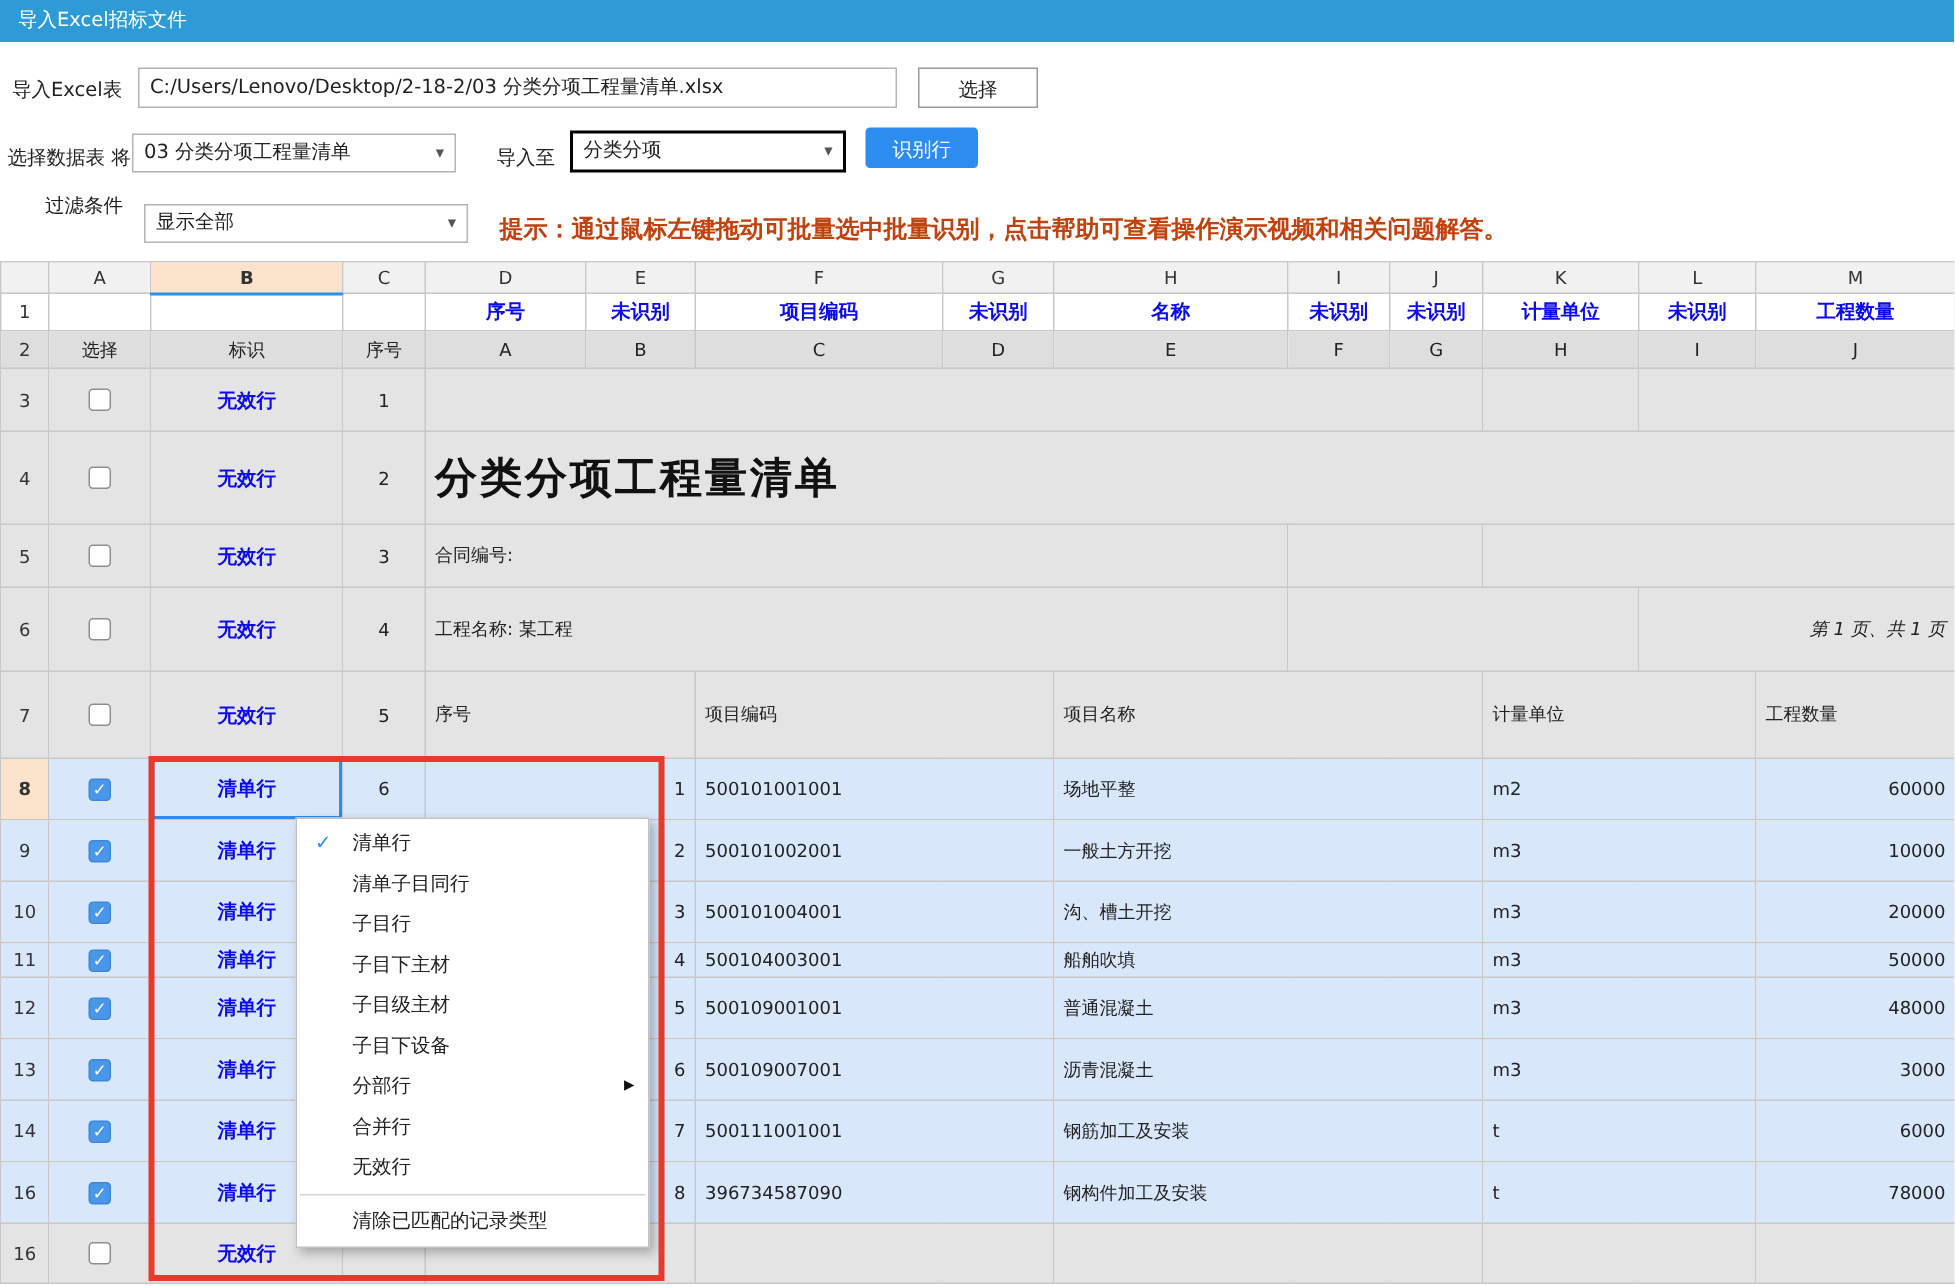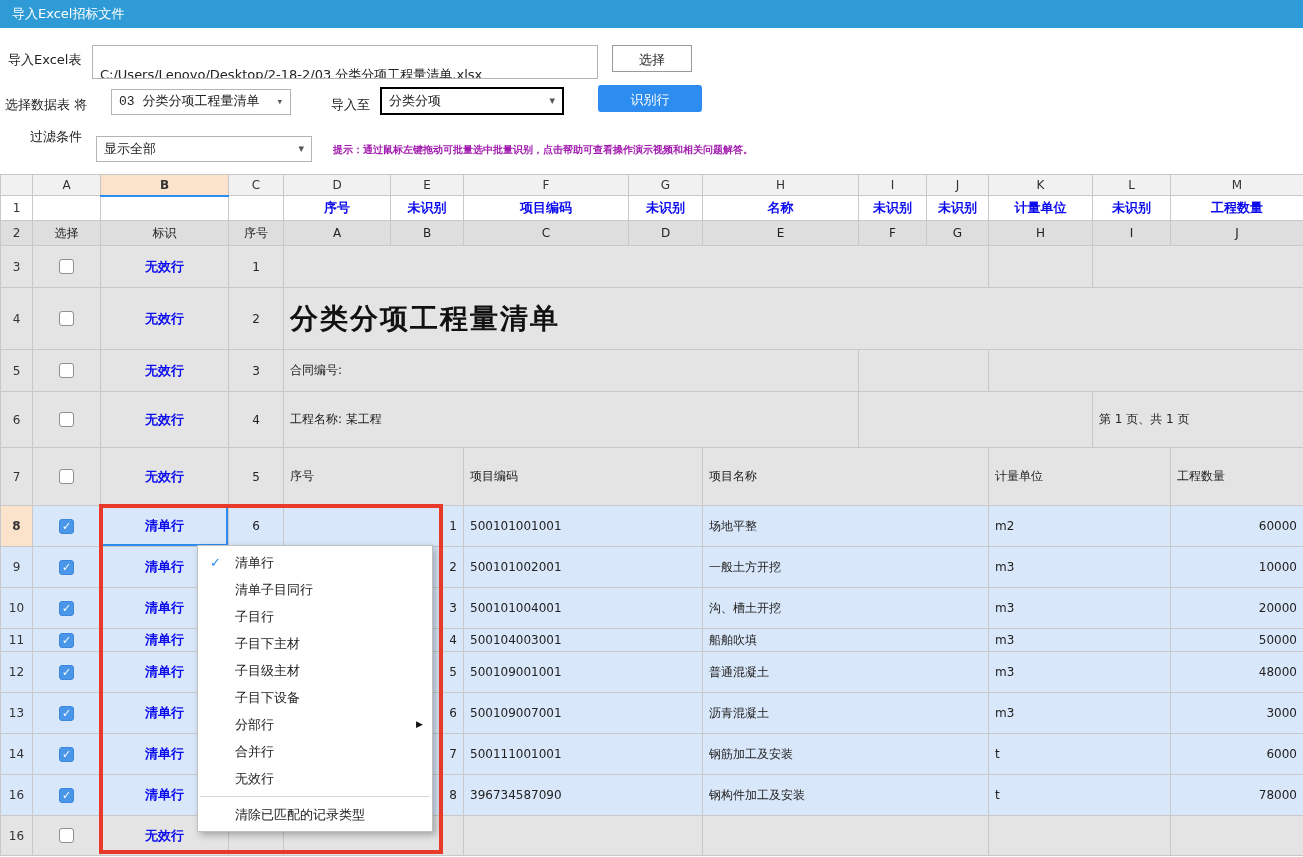--- a/index.html
+++ b/index.html
@@ -7,30 +7,30 @@
   body { font-family:"DejaVu Sans","Liberation Sans",sans-serif; }
   .app { position:relative; width:1303px; height:857px; overflow:hidden; background:#fff; }
 
   
   .titlebar { position:absolute; left:0; top:0; width:1303px; height:28px; background:#2e9bd6;
               color:#fff; font-size:13px; line-height:28px; padding-left:12px; }
 
   
   .lbl { position:absolute; font-size:13px; color:#222; white-space:nowrap; }
   .tbox { position:absolute; background:#fff; border:1px solid #b4b4b4; height:27px;
-          font-size:13px; line-height:25px; padding:16px 7px; color:#222; white-space:nowrap; overflow:hidden; }
+          font-size:13px; line-height:25px; padding:0 7px; color:#222; white-space:nowrap; overflow:hidden; }
   .btn-plain { position:absolute; background:#fff; border:1px solid #9a9a9a; height:27px;
                font-size:13px; text-align:center; line-height:25px; color:#222; cursor:default; }
   .combo { position:absolute; background:#fff; border:1px solid #b4b4b4; height:26px;
            font-size:13px; line-height:24px; padding:0 22px 0 7px; color:#222; white-space:nowrap; overflow:hidden; }
   .combo.orange { border:2px solid #000000; height:28px; line-height:24px; }
   .combo .arr { position:absolute; right:7px; top:0; color:#555; font-size:11px; }
   .btn-accent { position:absolute; background:#2d8cf0; border:none; border-radius:3px; height:27px;
                 color:#fff; font-size:13px; text-align:center; line-height:27px; cursor:default; }
-  .tip { position:absolute; font-size:10px; font-weight:bold; color:#a21caf; white-space:nowrap; }
+  .tip { position:absolute; font-size:16px; font-weight:bold; color:#c2410c; white-space:nowrap; }
 
   
   table.grid { position:absolute; left:0; top:174px; width:1303px; border-collapse:collapse;
                table-layout:fixed; font-size:12px; color:#222; z-index:1; }
   table.grid td { border:1px solid #c8c8c8; padding:0 6px; overflow:hidden; white-space:nowrap; }
   tr.gray td { background:#e4e4e4; }
   tr.sel  td { background:#d9e7fa; }
   tr.letters td { background:#f1f1f1; text-align:center; height:21px; color:#333; padding:0; }
   tr.letters td.colB { background:#fbe3cb; border-bottom:2px solid #2d8cf0; font-weight:bold; }
   tr.r1 td { background:#fff; height:25px; text-align:center; }
@@ -40,21 +40,21 @@
   td.lblblue { color:#0b0bee; font-weight:bold; font-size:13px; }
   td.mark { text-align:center; color:#0b0bee; font-weight:bold; font-size:13px; }
   td.markcur { box-shadow:inset 0 0 0 2px #2d8cf0; }
   td.seq { text-align:center; }
   td.acell { text-align:center; padding:0; }
   td.curstripe { border-left:3px solid #2d8cf0; }
   .cb { display:inline-block; width:15px; height:15px; line-height:14px; border:1px solid #8f8f8f;
         border-radius:3px; background:#fff; color:#fff; font-size:11px; text-align:center; vertical-align:middle; }
   .cb.on { background:#4a96e8; border-color:#3b87dd; }
   td.cell.num { text-align:right; }
-  td.cell.center { text-align:left; }
+  td.cell.center { text-align:right;font-style:italic; }
   td.cell.title { font-family:"DejaVu Serif","Liberation Serif",serif; font-size:28px; font-weight:bold;
                   letter-spacing:2px; color:#111; }
 
   
   .menu { position:absolute; left:197px; top:545px; width:236px; background:#fff;
           border:1px solid #c0c0c0; box-shadow:3px 3px 7px rgba(0,0,0,0.28); padding:3px 0; z-index:5; }
   .menu-item { position:relative; height:27px; line-height:27px; font-size:13px; color:#222;
                padding-left:37px; white-space:nowrap; }
   .menu-item .chk { position:absolute; left:12px; top:0; color:#2d8cf0; font-size:13px; }
   .menu-item .sub { position:absolute; right:9px; top:0; font-size:9px; color:#111; }
@@ -73,30 +73,30 @@
     <span>导入Excel招标文件</span>
   </div>
 
   <span class="lbl" style="left:8px; top:51px;">导入Excel表</span>
   <div class="tbox" style="left:92px; top:45px; width:506px;">
     <span>C:/Users/Lenovo/Desktop/2-18-2/03 分类分项工程量清单.xlsx</span>
   </div>
   <button class="btn-plain" style="left:612px; top:45px; width:80px;">选择</button>
 
   <span class="lbl" style="left:5px; top:96px;">选择数据表 将</span>
-  <div class="combo" style="left:111px; top:89px; width:180px;font-family:Liberation Mono, monospace;">
+  <div class="combo" style="left:88px; top:89px; width:216px;">
     <span>03 分类分项工程量清单</span>
     <span class="arr">▾</span>
   </div>
   <span class="lbl" style="left:331px; top:96px;">导入至</span>
   <div class="combo orange" style="left:380px; top:87px; width:184px;">
     <span>分类分项</span>
     <span class="arr">▾</span>
   </div>
-  <button class="btn-accent" style="left:577px; top:85px; width:104px;margin-left:21px;">识别行</button>
+  <button class="btn-accent" style="left:577px; top:85px; width:75px;">识别行</button>
 
   <span class="lbl" style="left:30px; top:128px;">过滤条件</span>
   <div class="combo" style="left:96px; top:136px; width:216px;">
     <span>显示全部</span>
     <span class="arr">▾</span>
   </div>
   <span class="tip" style="left:333px; top:143px;">提示：通过鼠标左键拖动可批量选中批量识别，点击帮助可查看操作演示视频和相关问题解答。</span>
 
   <table class="grid">
       <colgroup>

